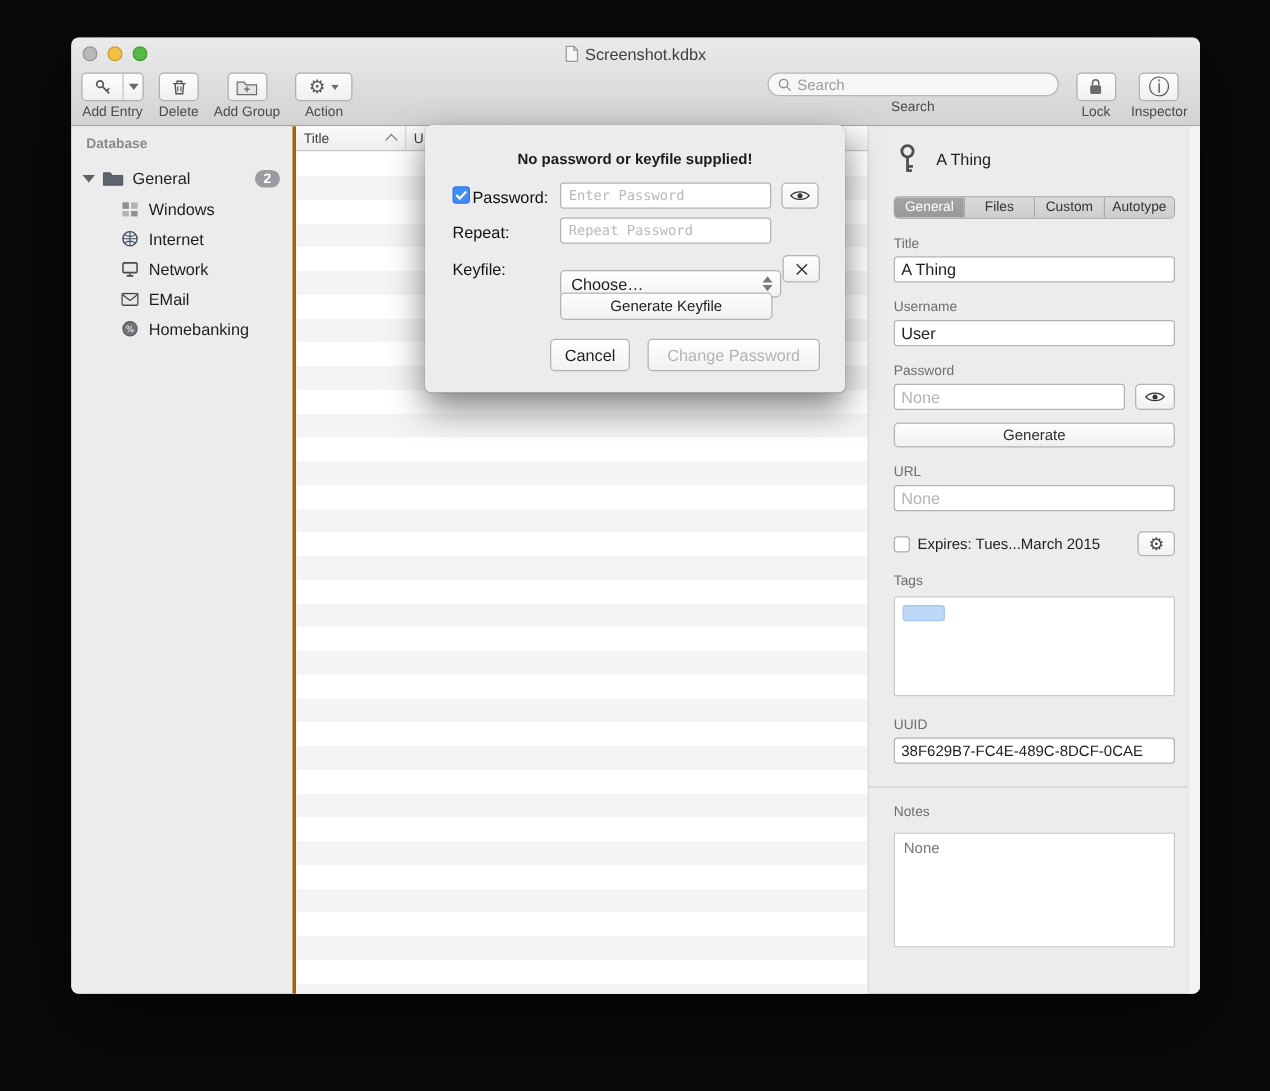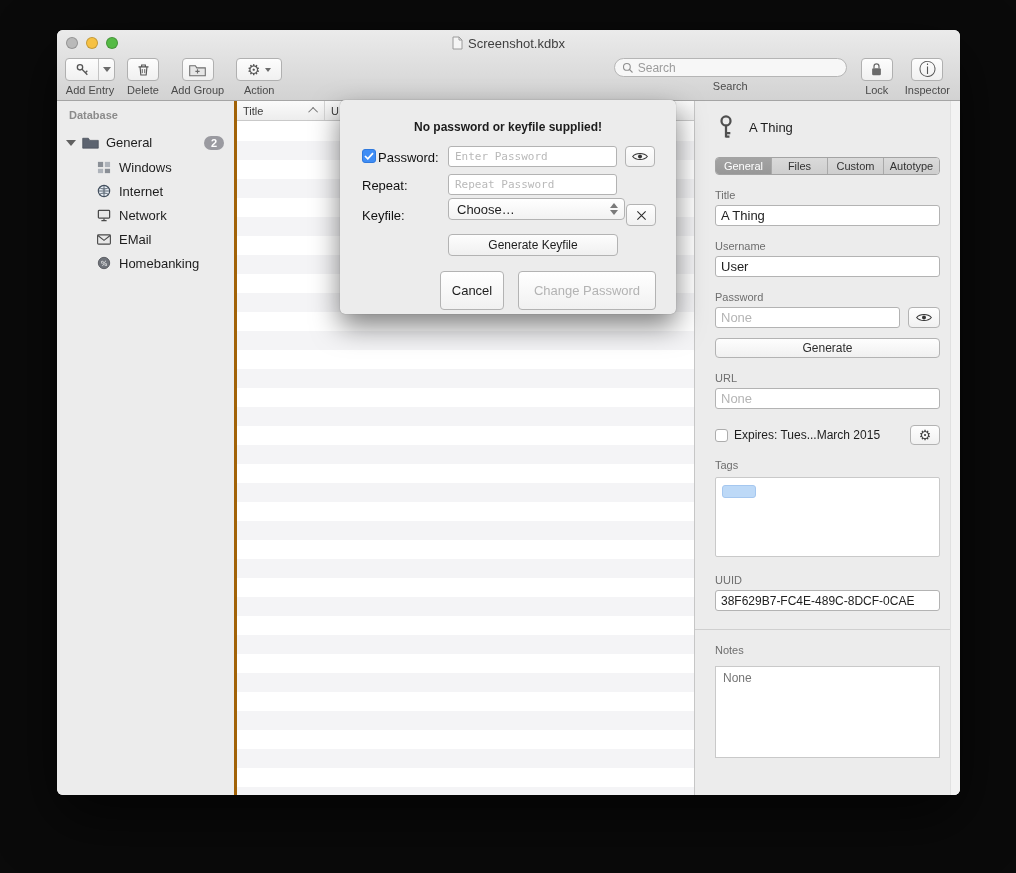--- a/index.html
+++ b/index.html
@@ -95,30 +95,30 @@
 
   
   .sheet { position:absolute; left:283px; top:70px; width:336px; height:214px; background:#ececec;
            border-radius:5px; z-index:50; box-shadow:0 12px 28px rgba(0,0,0,.5), 0 0 1px rgba(0,0,0,.4); }
   .sheet-msg { position:absolute; top:20px; left:0; right:0; text-align:center; font-size:12px; font-weight:bold; color:#1c1c1c; }
   .dlg-label { position:absolute; font-size:13px; color:#111; text-align:left; }
   .dlg-input { position:absolute; left:108px; width:169px; height:21px; border:1px solid #b3b3b3; border-radius:3px;
                background:#fff; font-family:"DejaVu Sans Mono", monospace; font-size:11px; padding:0 6px; color:#222; outline:none; }
   .dlg-input::placeholder { color:#b9b9b9; }
   .dlg-chk { position:absolute; left:22px; top:49px; }
-  .dropdown { position:absolute; left:108px; top:98px; width:177px; height:22px; border:1px solid #b3b3b3; border-radius:4px;
+  .dropdown { position:absolute; left:108px; top:116px; width:177px; height:22px; border:1px solid #b3b3b3; border-radius:4px;
               background:linear-gradient(#fff,#f2f2f2); font-size:13px; color:#1d1d1d; display:flex; align-items:center;
               padding:0 6px 0 8px; cursor:default;justify-content:center; }
   .stepper { margin-left:auto; display:flex; flex-direction:column; gap:2px; align-items:center; }
   .tri-up { width:0; height:0; border-left:4px solid transparent; border-right:4px solid transparent; border-bottom:5px solid #7a7a7a; }
   .tri-dn { width:0; height:0; border-left:4px solid transparent; border-right:4px solid transparent; border-top:5px solid #7a7a7a; }
   .clear-btn { position:absolute; left:286px; top:104px; width:30px; height:22px; }
   .gen-keyfile { position:absolute; left:108px; top:134px; width:170px; height:22px; border:1px solid #b3b3b3; border-radius:4px;
                  background:linear-gradient(#fdfdfd,#f0f0f0); font-size:12px; color:#1d1d1d; font-family:inherit; cursor:default; }
-  .dlg-btn { position:absolute; top:171px; height:39px; border:1px solid #b3b3b3; border-radius:4px;
+  .dlg-btn { position:absolute; top:171px; height:26px; border:1px solid #b3b3b3; border-radius:4px;
              background:linear-gradient(#ffffff,#f1f1f1); font-size:13px; color:#1d1d1d; font-family:inherit; cursor:default; }
   .btn-cancel { left:100px; width:64px; }
   .btn-change { left:178px; width:138px; color:#b3b3b3; }
 
   svg { display:block; }
 </style>
 </head>
 <body>
 
 <div class="window">

